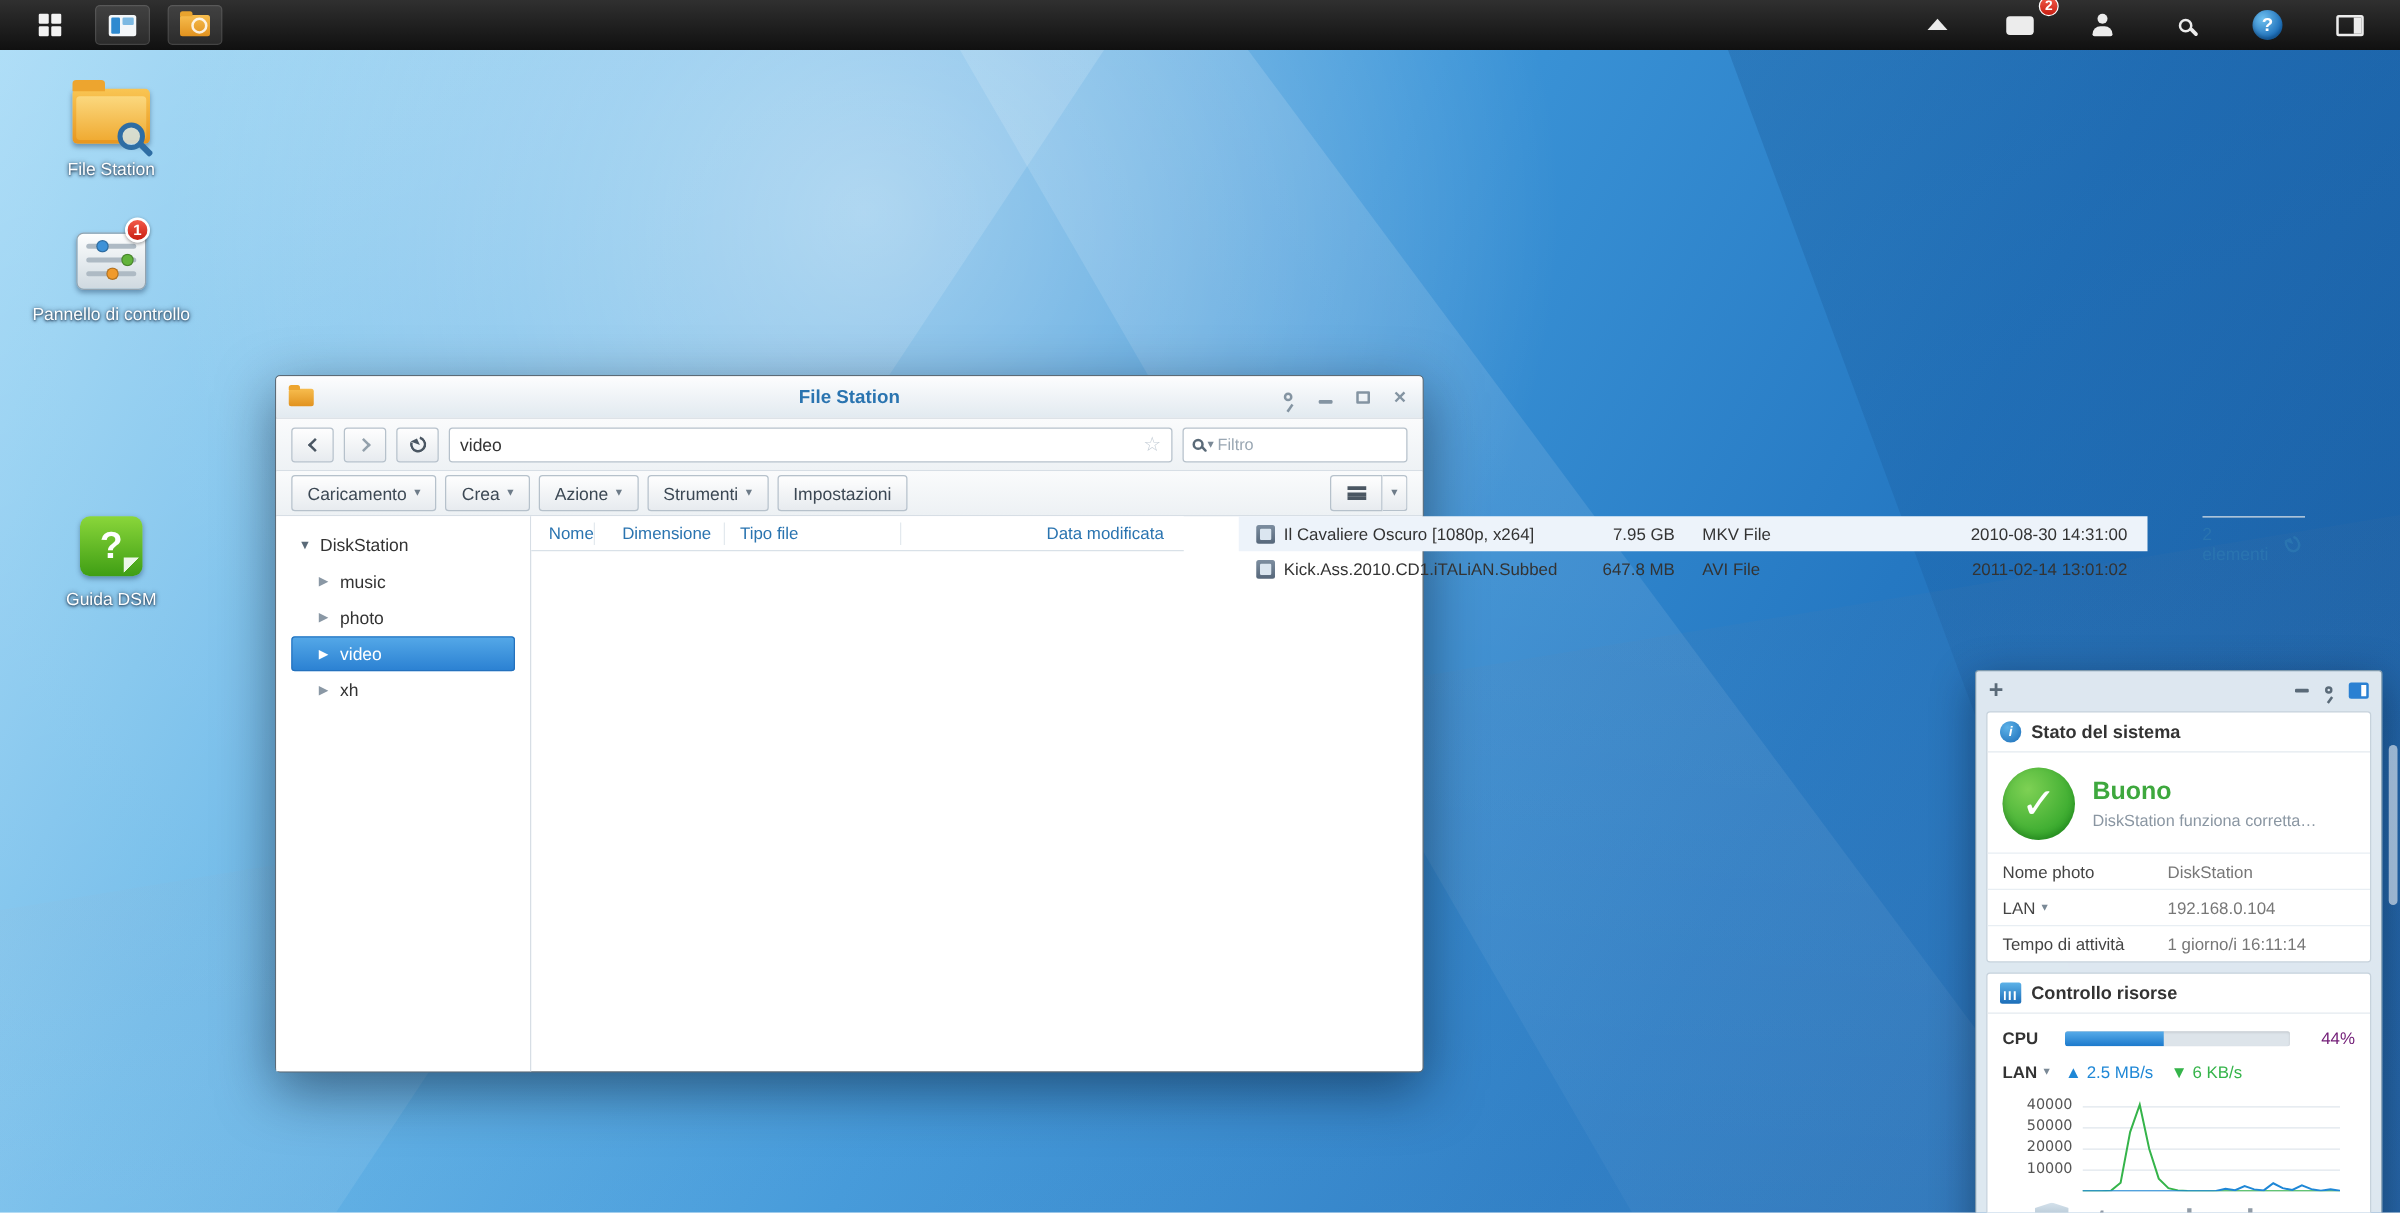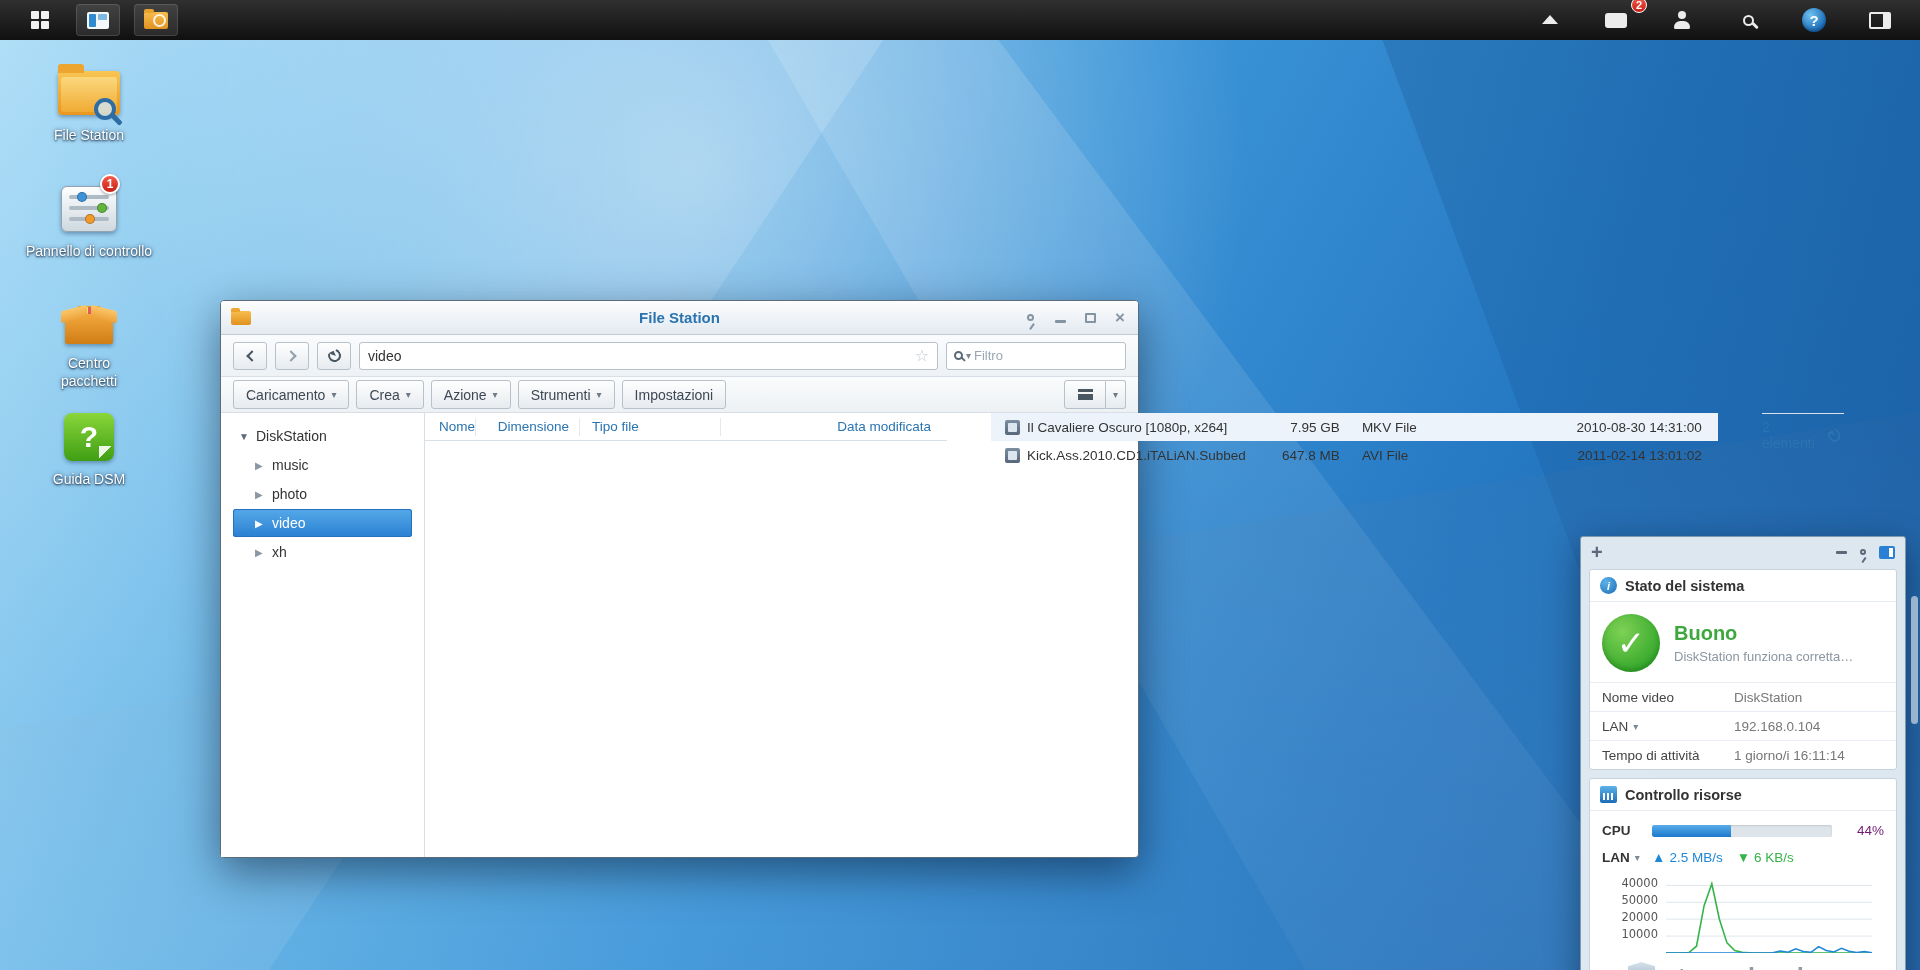--- a/index.html
+++ b/index.html
@@ -276,32 +276,20 @@
             <i></i>
           </div>
           <div class="sl c">
             <i></i>
           </div>
       </div>
       <div class="dbadge">1</div>
     </div>
     <div class="lbl">Pannello di controllo</div>
   </div>
-  <div class="dicon" style="top:252px">
-    <div class="art">
-      <div class="pkg-icon">
-        <div class="gift"></div>
-          <div class="box"></div>
-          <div class="flap-l"></div>
-          <div class="flap-r"></div>
-      </div>
-    </div>
-    <div class="lbl">Centro
-pacchetti</div>
-  </div>
   <div class="dicon" style="top:368px">
     <div class="art">
       <div class="dsm-icon">?</div>
     </div>
     <div class="lbl">Guida DSM</div>
   </div>
 
   <div class="window">
     <div class="titlebar">
       <div class="title">File Station</div>
@@ -446,21 +434,21 @@
         <span class="ttl">Stato del sistema</span>
       </div>
       <div class="ss-top">
         <div class="check-circle">✓</div>
         <div>
           <div class="ss-state" style="color: rgb(62, 168, 62);">Buono</div>
           <div class="ss-desc">DiskStation funziona correttame...</div>
         </div>
       </div>
       <div class="kv">
-        <div class="k">Nome video</div>
+        <div class="k">Nome photo</div>
         <div class="v">DiskStation</div>
       </div>
       <div class="kv">
         <div class="k">
           <span>LAN</span>
           <span class="caret">▾</span>
         </div>
         <div class="v">192.168.0.104</div>
       </div>
       <div class="kv">

